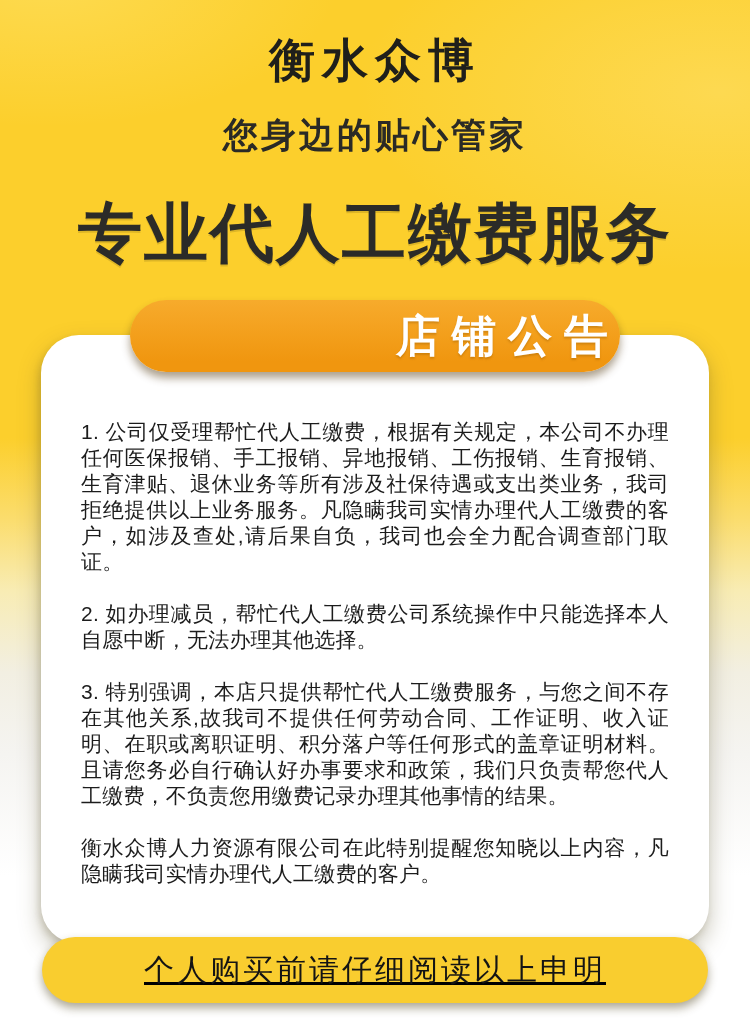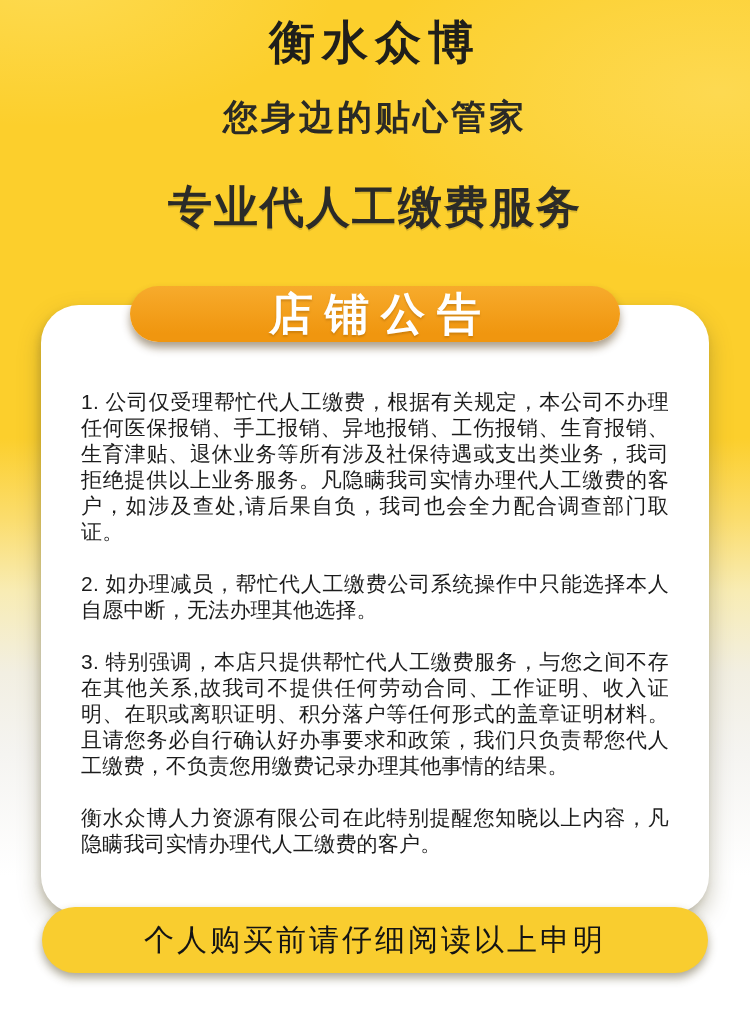--- a/index.html
+++ b/index.html
@@ -24,53 +24,54 @@
   .page { width: 750px; height: 1019px; position: relative; }
 
   .brand {
     padding-top: 12px;
     text-align: center;
     font-size: 46px;
     line-height: 60px;
     font-weight: 900;
     letter-spacing: 7px;
     color: #1f1f1b;
+    margin-top: 18px;
   }
   .tagline {
     margin-top: 22px;
     text-align: center;
     font-size: 35px;
     line-height: 46px;
     font-weight: 700;
     letter-spacing: 3px;
     color: #2a2a26;
   }
   .headline {
-    margin-top: 24px;
+    margin-top: 32px;
     text-align: center;
-    font-size: 44px;
+    font-size: 64px;
     line-height: 86px;
     font-weight: 900;
     letter-spacing: 2px;
     color: #2b2b28;
     text-shadow: 0 2px 0 rgba(0,0,0,0.12);
   }
 
   .badge {
     position: relative;
     z-index: 3;
-    margin: 36px auto 0;
+    margin: 24px auto 0;
     width: 490px;
-    height: 56px;
+    height: 72px;
     border-radius: 36px;
     background: linear-gradient(180deg, #f7ab2c 0%, #f0960f 85%);
     box-shadow: 0 6px 9px rgba(70,45,0,0.45);
     display: flex;
     align-items: center;
-    justify-content: center;
+    justify-content: flex-end;
   }
   .badge-text {
     color: #ffffff;
     font-size: 44px;
     font-weight: 900;
     letter-spacing: 12px;
     text-indent: 12px;
     text-shadow: 0 2px 2px rgba(150,90,0,0.35);
   }
 
@@ -101,20 +102,21 @@
     z-index: 4;
     margin: -7px auto 0;
     width: 666px;
     height: 66px;
     border-radius: 34px;
     background: #f9cd2f;
     box-shadow: 0 5px 10px rgba(70,60,20,0.45);
     display: flex;
     align-items: center;
     justify-content: center;
+    text-decoration: underline;
   }
   .footer-btn-text {
     font-size: 30px;
     letter-spacing: 3px;
     color: #141414;
     font-weight: 400;
   }
 </style>
 </head>
 <body>

